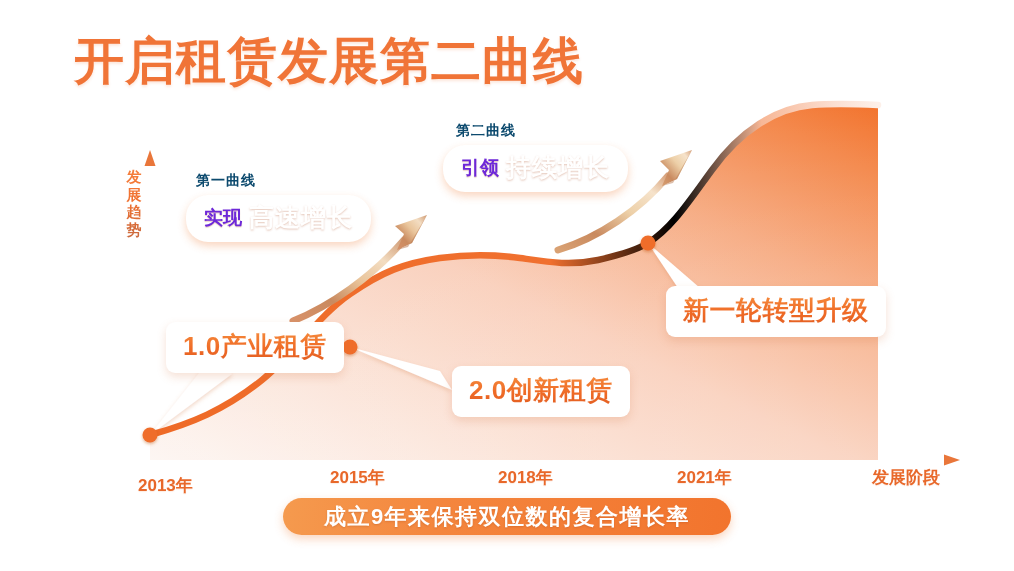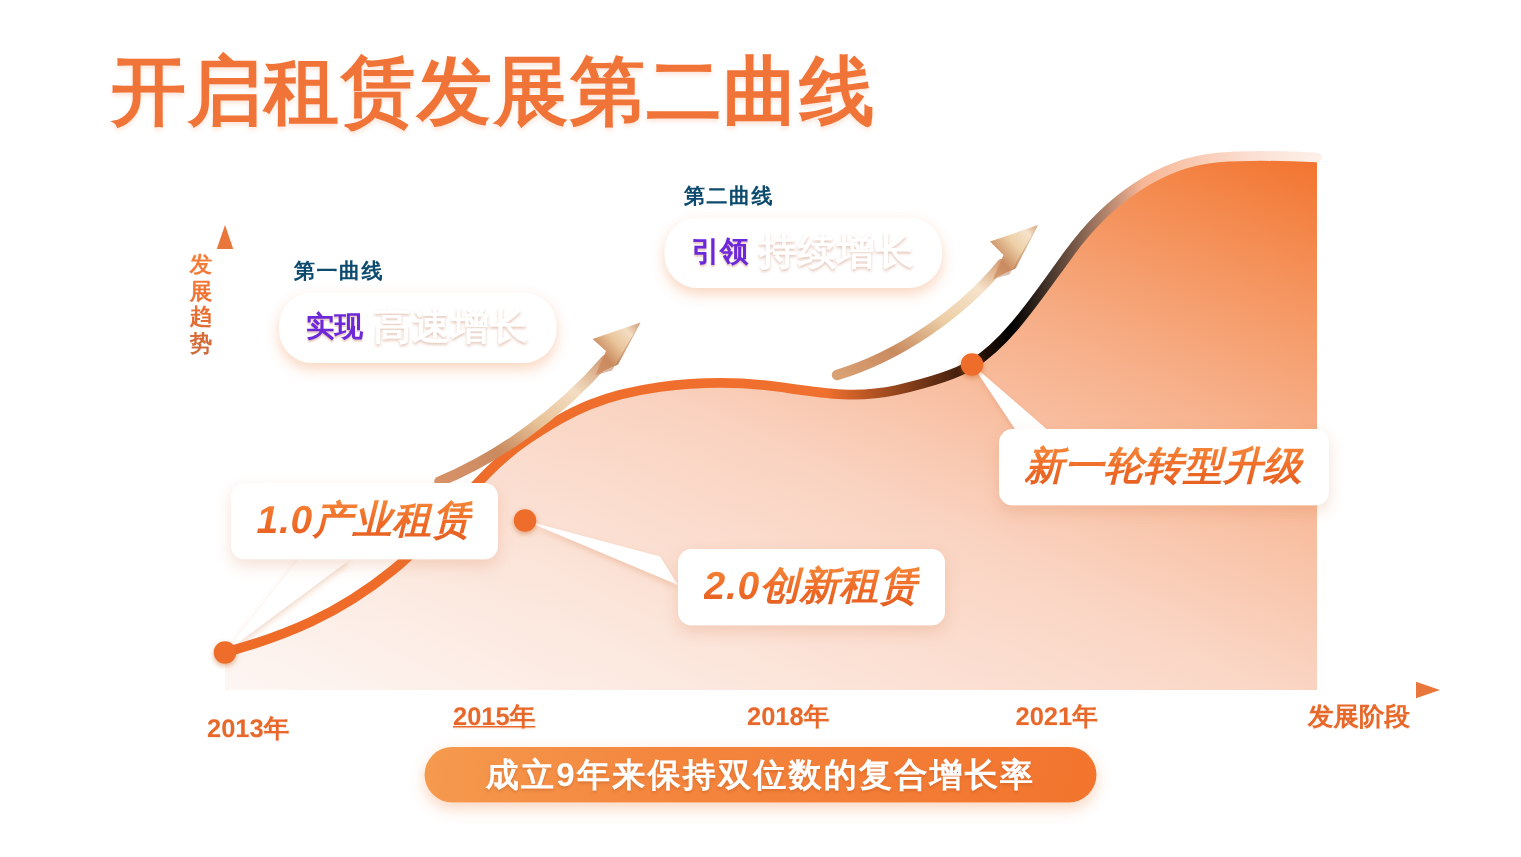--- a/index.html
+++ b/index.html
@@ -80,21 +80,20 @@
   .callout{
     position:absolute;
     padding:7px 17px 9px 17px;
     border-radius:9px;
     background:#ffffff;
     box-shadow:0 4px 10px rgba(214,120,70,.22);
     white-space:nowrap;
     font-size:26px;font-weight:bold;
     letter-spacing:.5px;
     background-image:linear-gradient(#fff,#fff);
-    font-style:italic;
   }
   .callout .txt{
     background:linear-gradient(180deg,#f58a3c 0%,#ef6a26 60%,#e35f22 100%);
     -webkit-background-clip:text;background-clip:text;
     color:transparent;-webkit-text-fill-color:transparent;
   }
 
   
   .banner{
     position:absolute;left:283px;top:498px;
@@ -244,38 +243,38 @@
   </svg>
 
   <div class="axis-y-label">
     <span>发</span>
     <span>展</span>
     <span>趋</span>
     <span>势</span>
   </div>
 
   <div class="xtick" style="left:138px;top:474px;">2013年</div>
-  <div class="xtick" style="left:302px;top:466px;text-decoration:underline;">2015年</div>
+  <div class="xtick" style="left:330px;top:466px;">2015年</div>
   <div class="xtick" style="left:498px;top:466px;">2018年</div>
   <div class="xtick" style="left:677px;top:466px;">2021年</div>
   <div class="xtick" style="left:872px;top:466px;">发展阶段</div>
 
   <div class="curve-tag" style="left:196px;top:172px;">第一曲线</div>
   <div class="pill" style="left:186px;top:195px;text-align:right;">
     <span class="small">实现</span>
     <span class="big">高速增长</span>
   </div>
 
   <div class="curve-tag" style="left:456px;top:122px;">第二曲线</div>
   <div class="pill" style="left:443px;top:145px;">
     <span class="small">引领</span>
     <span class="big">持续增长</span>
   </div>
 
-  <div class="callout" style="left:154px;top:322px;">
+  <div class="callout" style="left:166px;top:322px;">
     <span class="txt">1.0产业租赁</span>
   </div>
 
   <div class="callout" style="left:452px;top:366px;">
     <span class="txt">2.0创新租赁</span>
   </div>
 
   <div class="callout" style="left:666px;top:286px;">
     <span class="txt">新一轮转型升级</span>
   </div>

